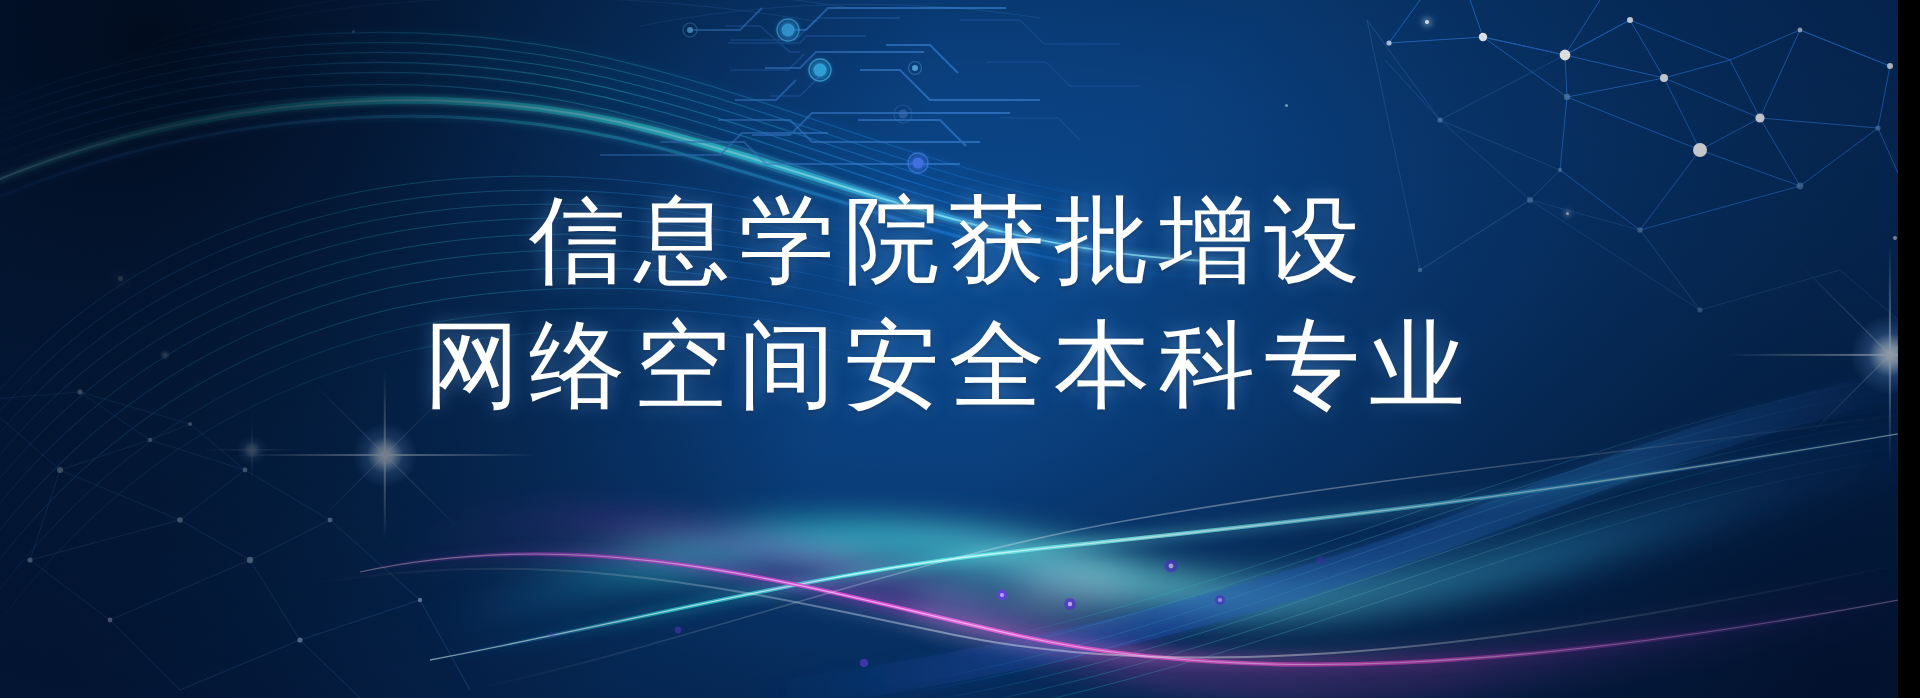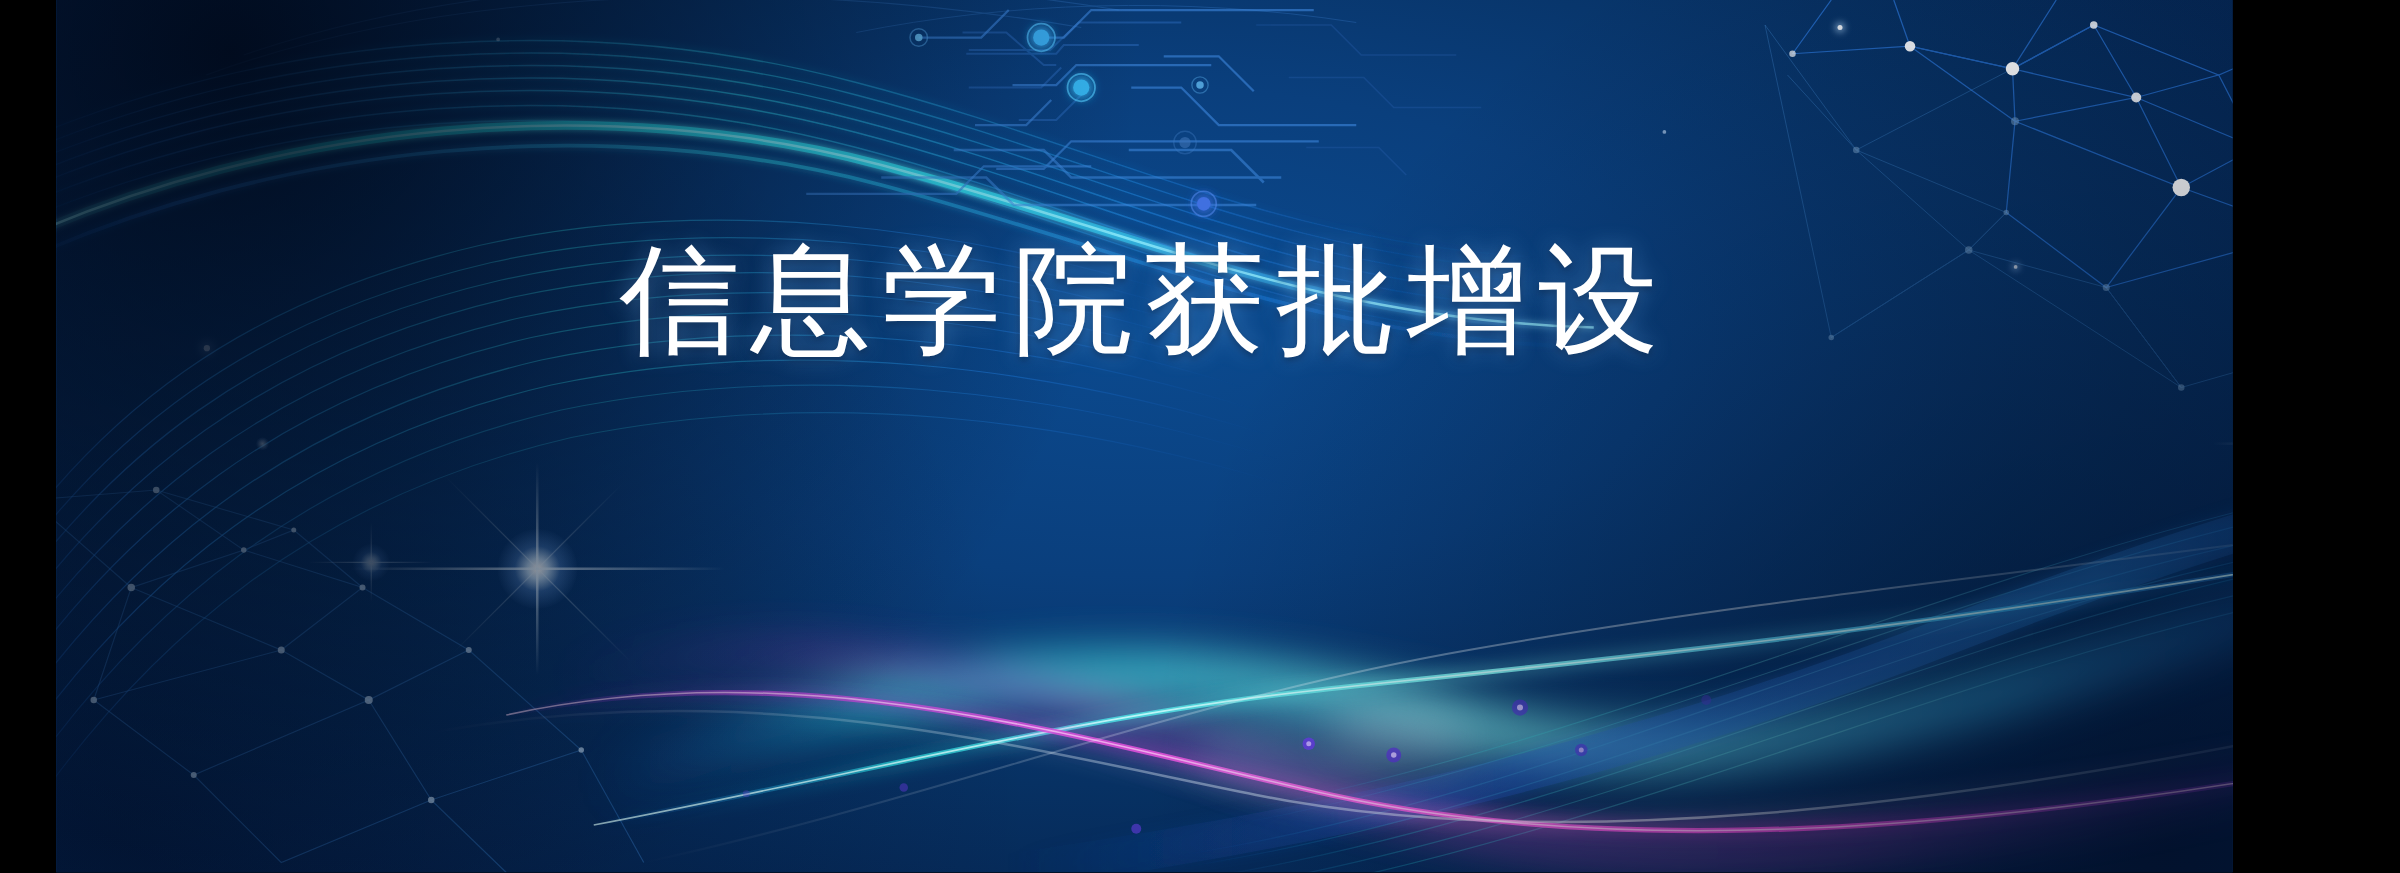--- a/index.html
+++ b/index.html
@@ -1,26 +1,25 @@
 <!DOCTYPE html>
 <html><head>
 <meta charset="utf-8">
 <style>
   html,body{margin:0;padding:0;background:#000;}
   body{font-family:"Liberation Sans",sans-serif;}
 
   .banner{
     position:relative;
-    width:1741px;
+    width:1898px;
     height:698px;
     overflow:hidden;
     background:
       radial-gradient(ellipse 70% 80% at 50% 38%, #0b4a8f 0%, #0a3f7d 35%, #073163 65%, #04204a 100%),
       linear-gradient(160deg,#031a3a 0%,#05295c 40%,#062d63 70%,#041f47 100%);
-    margin-left: 45px;
   }
 
   
   .vignette{position:absolute;inset:0;pointer-events:none;
     background:
       radial-gradient(circle at 8% 6%, rgba(0,6,20,.85) 0%, rgba(0,6,20,0) 42%),
       radial-gradient(circle at 97% 97%, rgba(0,8,26,.6) 0%, rgba(0,8,26,0) 45%),
       radial-gradient(circle at 3% 95%, rgba(0,10,30,.45) 0%, rgba(0,10,30,0) 40%);
   }
 
@@ -384,15 +383,16 @@
   <div class="orb" style="left:1285px;top:104px;width:3px;height:3px;background:#cfe6ff;opacity:.6;"></div>
   <div class="orb" style="left:352px;top:30px;width:3px;height:3px;background:#bfe0ff;opacity:.55;"></div>
   <div class="orb" style="left:118px;top:276px;width:5px;height:5px;background:#e6f2ff;opacity:.5;box-shadow:0 0 8px 3px rgba(160,200,255,.45);"></div>
   <div class="orb" style="left:160px;top:350px;width:10px;height:10px;background:radial-gradient(circle,#dbeeff 0%,rgba(120,170,230,.25) 60%,rgba(0,0,0,0) 100%);opacity:.6;"></div>
   <div class="orb" style="left:1893px;top:236px;width:4px;height:4px;background:#fff;opacity:.65;"></div>
 
   <div class="vignette"></div>
 
   <div class="headline">
     <div class="hl-line">信息学院获批增设</div>
+    <div class="hl-line">网络空间安全本科专业</div>
   </div>
 
 </div>
 
 </body></html>

